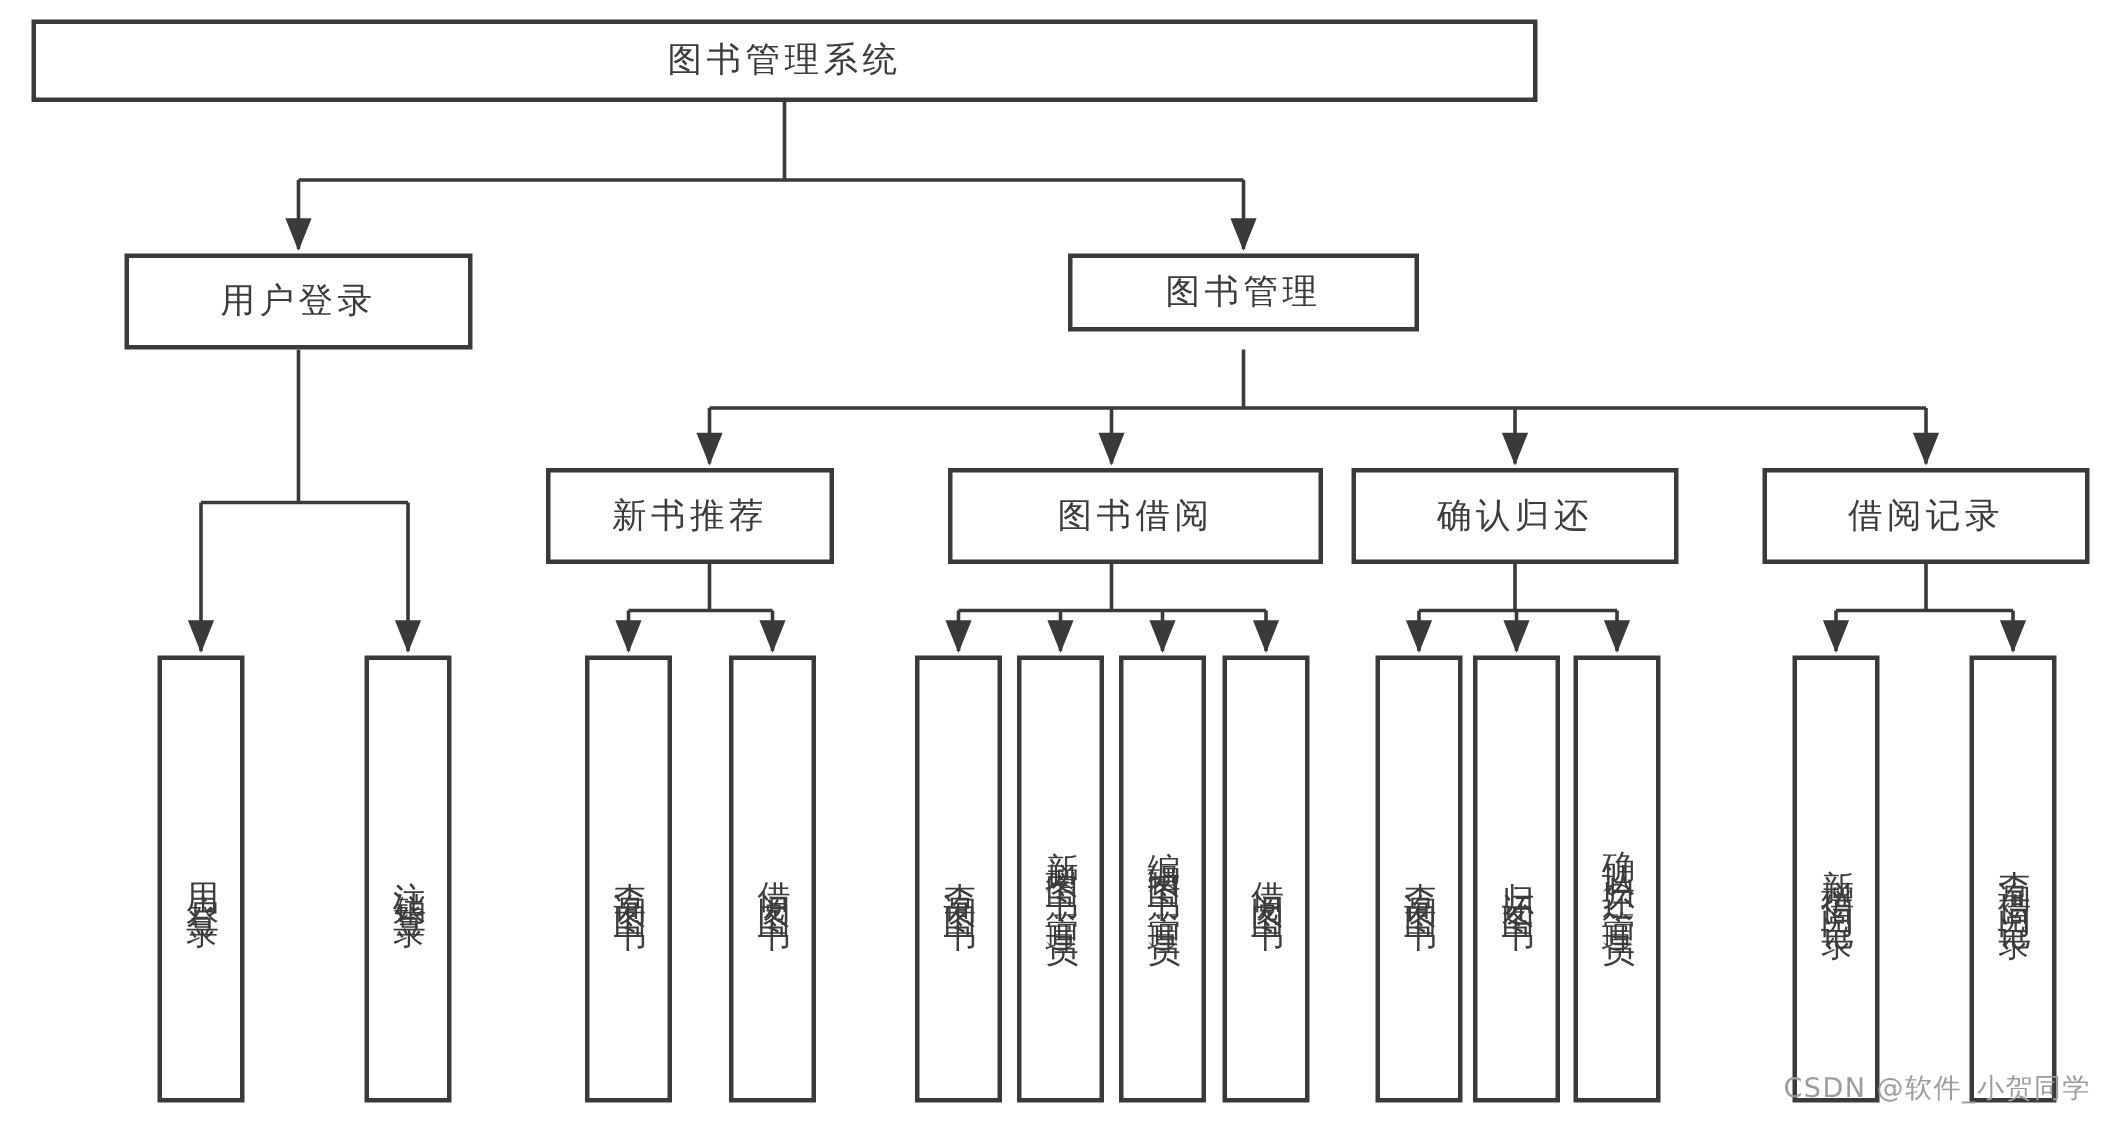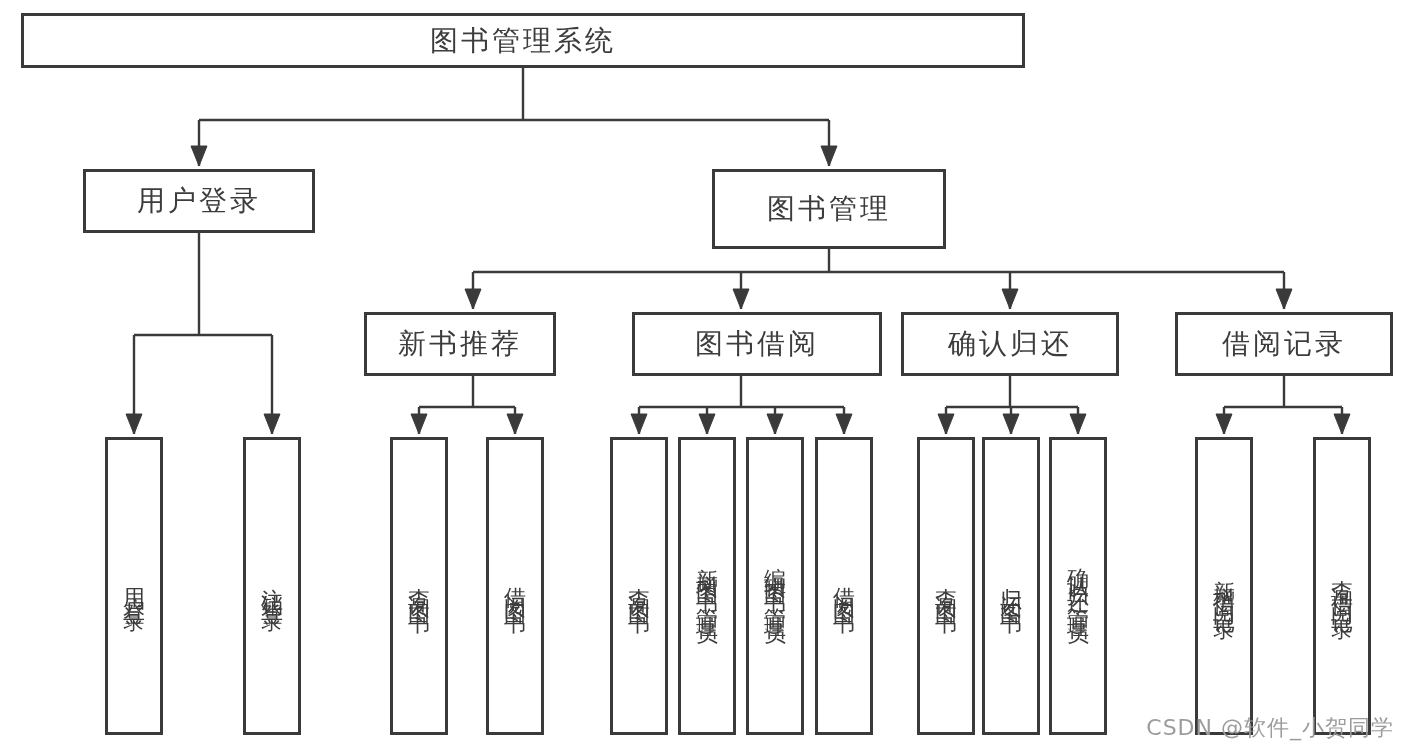--- a/index.html
+++ b/index.html
@@ -21,33 +21,33 @@
   .wire{stroke:var(--line);stroke-width:2.4;fill:none;}
   .box{
     position:absolute;z-index:2;
     background:#fff;
     border:3px solid var(--line);
     box-sizing:border-box;
     display:flex;align-items:center;justify-content:center;
     color:var(--text);
   }
   .hbox span{
-    font-size:28px;letter-spacing:3px;white-space:nowrap;line-height:1;
+    font-size:23px;letter-spacing:3px;white-space:nowrap;line-height:1;
   }
   .leaf{
     top:437px;width:58px;height:298px;
   }
   .leaf span{
     writing-mode:vertical-rl;
     font-size:22px;letter-spacing:8px;line-height:1;
   }
   .watermark{
     position:absolute;z-index:3;
     top:713px;right:11px;
-    font-size:22px;letter-spacing:1px;
+    font-size:18px;letter-spacing:1px;
     color:var(--wm);
     white-space:nowrap;
   }
 </style>
 </head>
 <body>
 
 <div class="stage">
 
   <svg class="wires" width="1405" height="747" viewBox="0 0 1405 747" aria-hidden="true">
@@ -89,21 +89,21 @@
     <path class="wire" marker-end="url(#arw)" d="M1342 407 V434"></path>
   </svg>
 
   <div class="box hbox" style="left:21px;top:13px;width:1004px;height:55px">
     <span>图书管理系统</span>
   </div>
 
   <div class="box hbox" style="left:83px;top:169px;width:232px;height:64px">
     <span>用户登录</span>
   </div>
-  <div class="box hbox" style="left:712px;top:169px;width:234px;height:80px">
+  <div class="box hbox" style="left:712px;top:169px;width:234px;height:52px">
     <span>图书管理</span>
   </div>
 
   <div class="box hbox" style="left:364px;top:312px;width:192px;height:64px">
     <span>新书推荐</span>
   </div>
   <div class="box hbox" style="left:632px;top:312px;width:250px;height:64px">
     <span>图书借阅</span>
   </div>
   <div class="box hbox" style="left:901px;top:312px;width:218px;height:64px">

